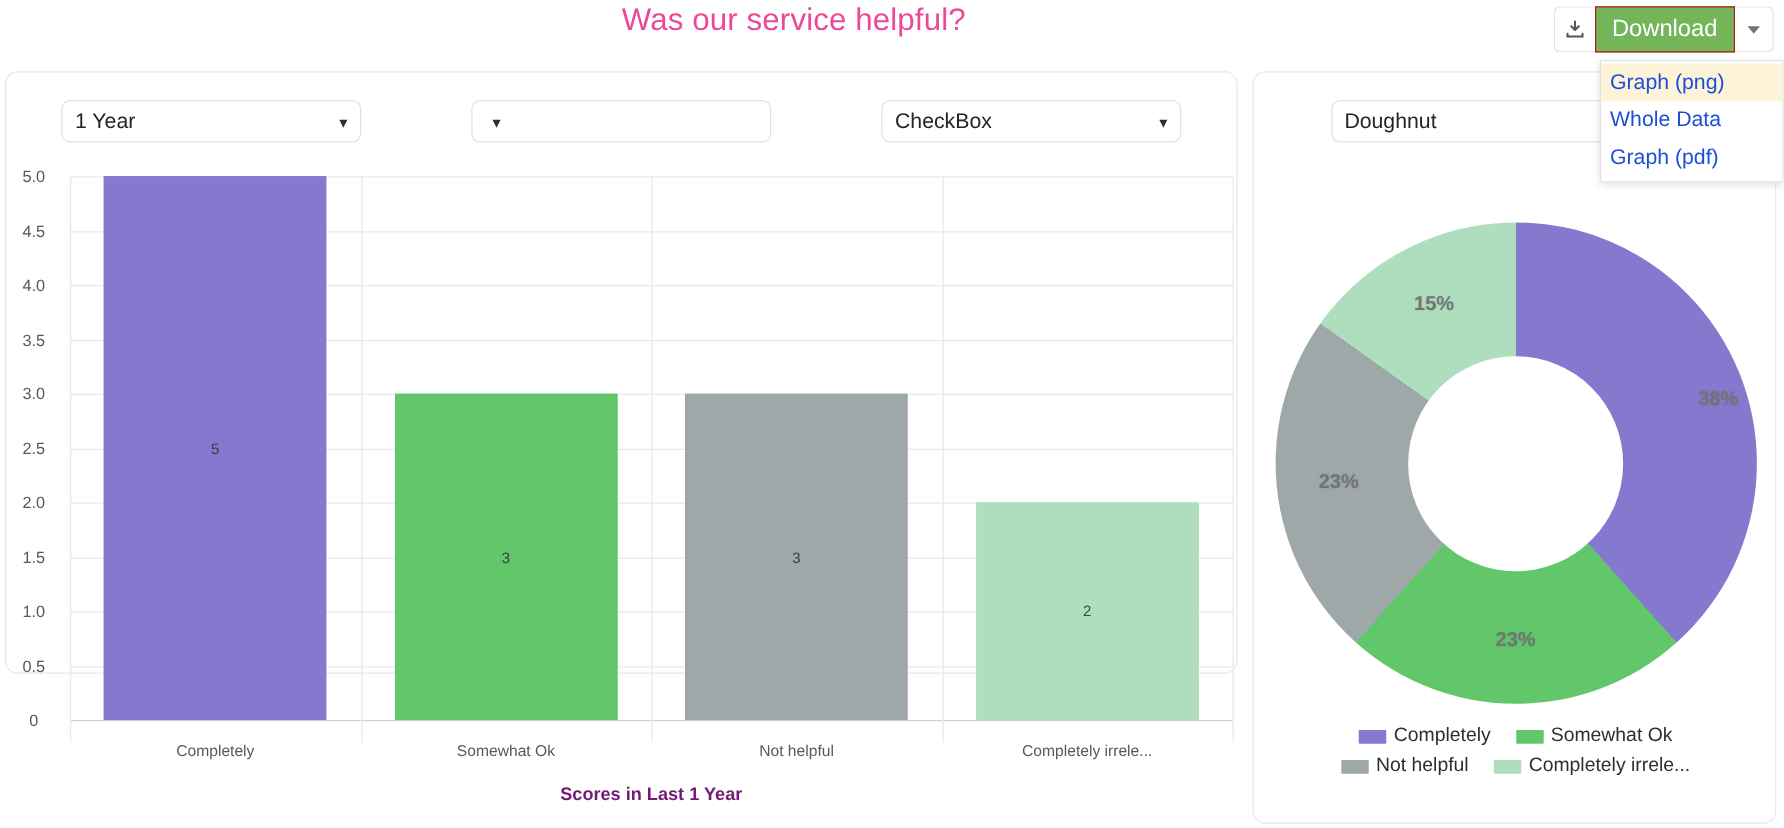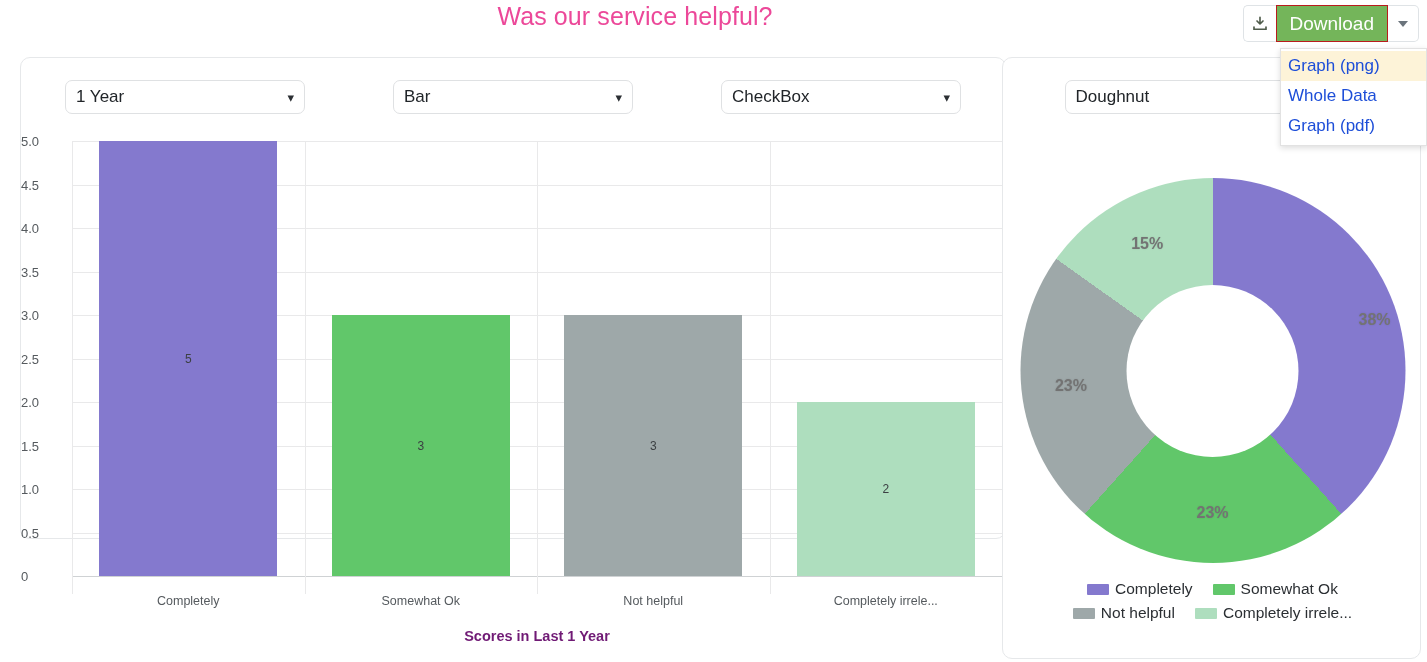--- a/index.html
+++ b/index.html
@@ -88,21 +88,21 @@
   }
   .dl-menu-item.active { background: #fdf3d8; }
 
   
   .panel {
     position: absolute;
     background:#fff;
     border: 1px solid #e6e8ea;
     border-radius: 10px;
   }
-  #panel-left  { left: 20px;    top: 57px; width: 986px; height: 482px; }
+  #panel-left  { left: 4px;    top: 57px; width: 986px; height: 482px; }
   #panel-right { left: 1002px; top: 57px; width: 419px; height: 602px; }
 
   
   .controls {
     position:absolute; left:0; top:22px; width:100%;
     display:flex;
   }
   .ctrl-cell { flex:1; display:flex; justify-content:center; }
   .select-box {
     position: relative;
@@ -124,21 +124,21 @@
   .sel-caret {
     font-size: 13px; color:#2b2f33; margin-left: 6px;
     line-height: 1;
   }
 
   
   #bar-area { position:absolute; left:0; top:75px; width:986px; height:527px; }
 
   .ytick {
     position:absolute; right: 0; width: 44px;
-    text-align:left;
+    text-align:center;
     font-size: 13px; color:#555a5e;
     transform: translateY(-50%);
   }
   .gridline {
     position:absolute; left:0; right:0; height:1px; background:#e9e9ea;
   }
   .axisline { position:absolute; height:1px; background:#cfd2d4; }
   .vline { position:absolute; width:1px; background:#e9e9ea; }
 
   .plot {
@@ -251,21 +251,20 @@
 
     <div class="controls">
       <div class="ctrl-cell">
         <div class="select-box" id="sel-period">
           <span class="sel-label">1 Year</span>
           <span class="sel-caret">▾</span>
         </div>
       </div>
       <div class="ctrl-cell">
         <div class="select-box" id="sel-type">
-          <span class="sel-label">Bar</span>
           <span class="sel-caret">▾</span>
         </div>
       </div>
       <div class="ctrl-cell">
         <div class="select-box" id="sel-input">
           <span class="sel-label">CheckBox</span>
           <span class="sel-caret">▾</span>
         </div>
       </div>
     </div>

